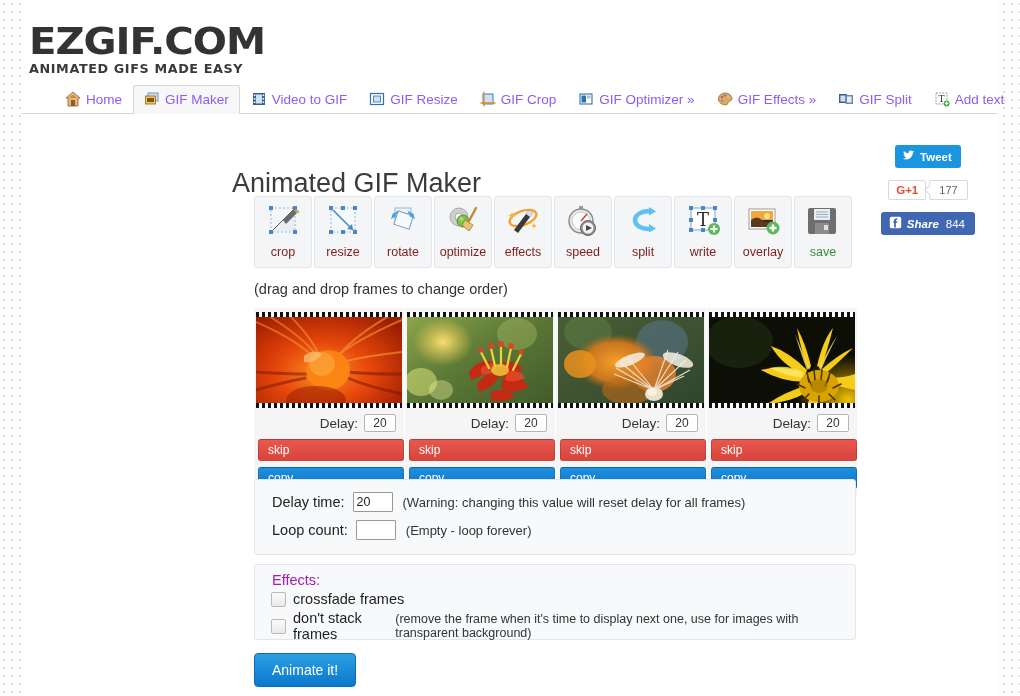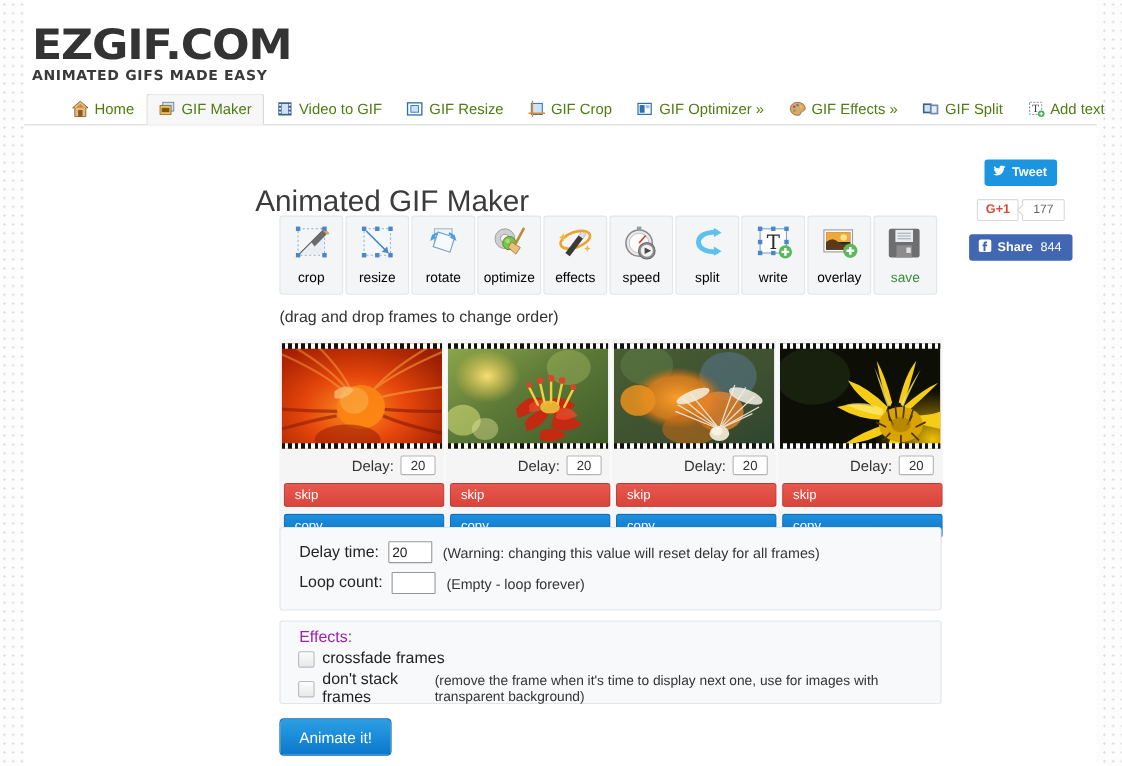--- a/index.html
+++ b/index.html
@@ -52,21 +52,21 @@
     position: absolute; left: 0; top: 84px;
     width: 975px; height: 30px;
     border-bottom: 1px solid #d8d8d8;
     display: flex; align-items: flex-end;
     padding-left: 32px;
     box-sizing: border-box;
   }
   .nav-item {
     display: flex; align-items: center; gap: 5px;
     font-size: 13.5px;
-    color: #4d7c0f;
+    color: #8b5cf6;
     padding: 5px 10px 6px 10px;
     border: 1px solid transparent;
     border-bottom: none;
     position: relative;
     cursor: pointer;
     white-space: nowrap;
   }
   .nav-item.active {
     background: #f7f7f7;
     border-color: #d8d8d8;
@@ -119,42 +119,42 @@
     width: 7px; height: 7px; background: #fff;
     border-left: 1px solid #d9d9d9; border-bottom: 1px solid #d9d9d9;
     transform: rotate(45deg);
   }
   .fb-btn {
     display: flex; align-items: center; gap: 5px;
     background: #4267b2; color: #fff;
     font-size: 11.5px; border-radius: 3px;
     padding: 4px 10px 4px 8px; cursor: pointer;
   }
-  .fb-btn b { font-weight: bold; }
+  .fb-btn b { font-weight: bold; font-style: italic; }
   .fb-btn span.count { font-weight: normal; margin-left: 2px; }
 
   
   .toolbar {
     position: absolute; left: 232px; top: 196px;
     display: flex; gap: 2px;
   }
   .tool {
     width: 58px; height: 72px;
     background: #f4f5f7;
     border: 1px solid #e3e5e8;
     border-radius: 3px;
     display: flex; flex-direction: column;
     align-items: center; justify-content: flex-start;
     padding-top: 7px; box-sizing: border-box;
     cursor: pointer;
   }
   .tool.active { background: #ffffff; border-color: #e0e0e0; }
   .tool .glyph { width: 40px; height: 38px; display: block; }
   .tool .lbl {
-    font-size: 12.5px; color: #000000; margin-top: 3px;
+    font-size: 12.5px; color: #7f1d1d; margin-top: 3px;
   }
   .tool.active .lbl { color: #333; }
   .tool.save .lbl { color: #3c8c3c; }
 
   
   .drag-hint {
     position: absolute; left: 232px; top: 281px;
     font-size: 14.5px; color: #333;
   }
 

